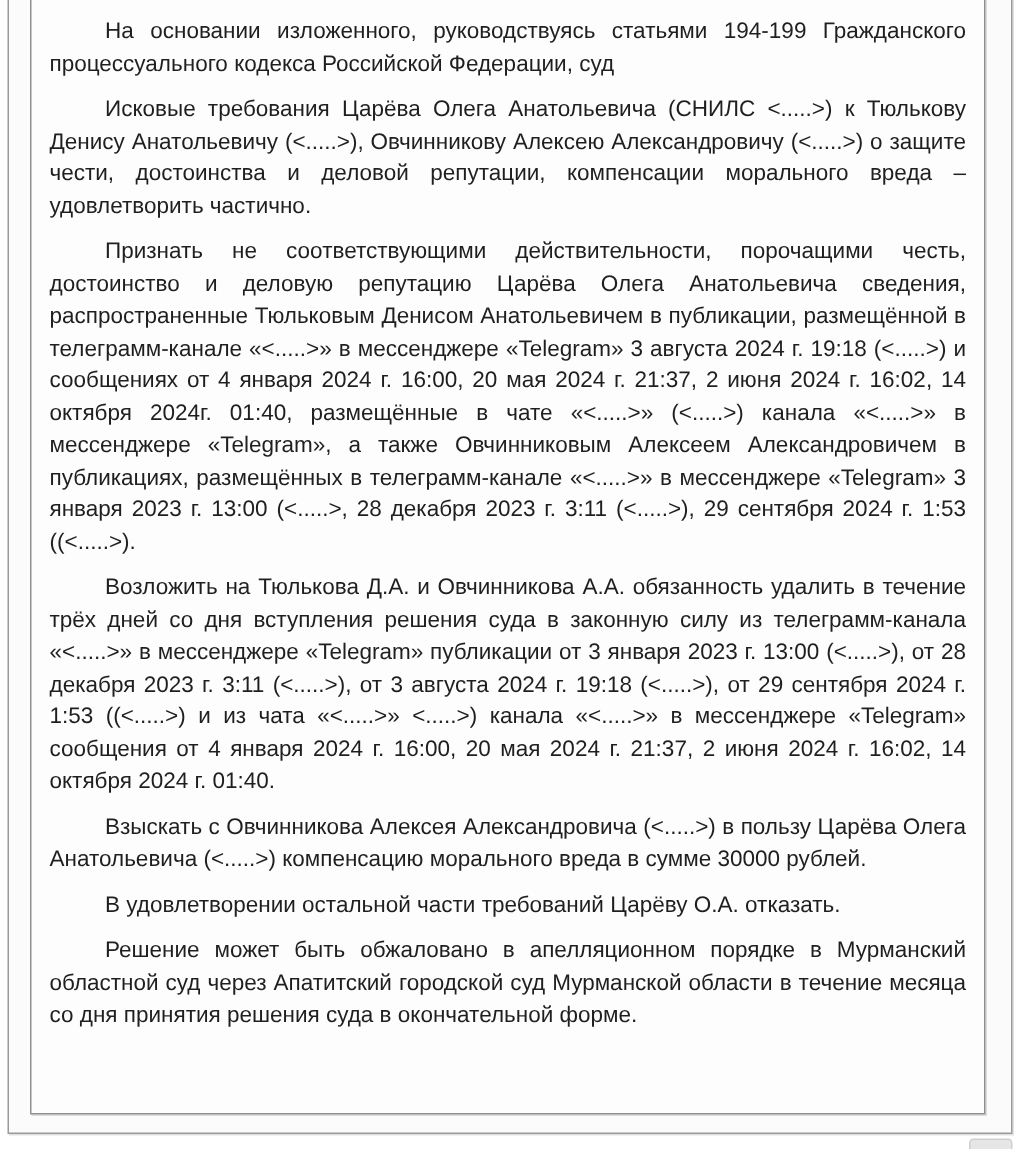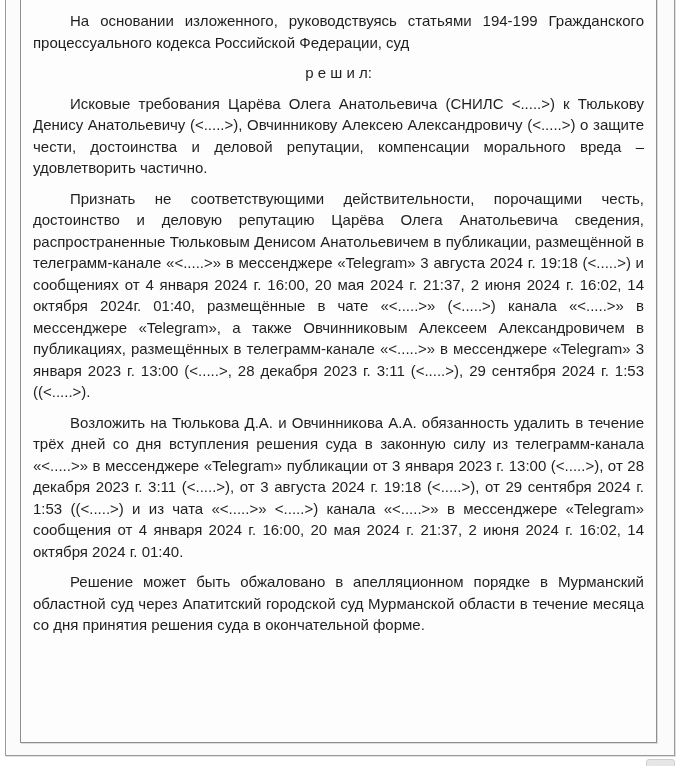--- a/index.html
+++ b/index.html
@@ -61,23 +61,24 @@
     border-radius: 3px;
   }
 </style>
 </head>
 <body>
 
 <div class="outer-frame">
   <div class="inner-frame" style="left:14px; top:0;">
     <div class="doc-content">
       <p class="para">На основании изложенного, руководствуясь статьями 194-199 Гражданского процессуального кодекса Российской Федерации, суд</p>
-      <p class="para-center">р е ш и л:</p>
       <p class="para">Исковые требования Царёва Олега Анатольевича (СНИЛС &lt;.....&gt;) к Тюлькову Денису Анатольевичу (&lt;.....&gt;), Овчинникову Алексею Александровичу (&lt;.....&gt;) о защите чести, достоинства и деловой репутации, компенсации морального вреда – удовлетворить частично.</p>
       <p class="para">Признать не соответствующими действительности, порочащими честь, достоинство и деловую репутацию Царёва Олега Анатольевича сведения, распространенные Тюльковым Денисом Анатольевичем в публикации, размещённой в телеграмм-канале «&lt;.....&gt;» в мессенджере «Telegram» 3 августа 2024 г. 19:18 (&lt;.....&gt;) и сообщениях от 4 января 2024 г. 16:00, 20 мая 2024 г. 21:37, 2 июня 2024 г. 16:02, 14 октября 2024г. 01:40, размещённые в чате «&lt;.....&gt;» (&lt;.....&gt;) канала «&lt;.....&gt;» в мессенджере «Telegram», а также Овчинниковым Алексеем Александровичем в публикациях, размещённых в телеграмм-канале «&lt;.....&gt;» в мессенджере «Telegram» 3 января 2023 г. 13:00 (&lt;.....&gt;, 28 декабря 2023 г. 3:11 (&lt;.....&gt;), 29 сентября 2024 г. 1:53 ((&lt;.....&gt;).</p>
       <p class="para">Возложить на Тюлькова Д.А. и Овчинникова А.А. обязанность удалить в течение трёх дней со дня вступления решения суда в законную силу из телеграмм-канала «&lt;.....&gt;» в мессенджере «Telegram» публикации от 3 января 2023 г. 13:00 (&lt;.....&gt;), от 28 декабря 2023 г. 3:11 (&lt;.....&gt;), от 3 августа 2024 г. 19:18 (&lt;.....&gt;), от 29 сентября 2024 г. 1:53 ((&lt;.....&gt;) и из чата «&lt;.....&gt;» &lt;.....&gt;) канала «&lt;.....&gt;» в мессенджере «Telegram» сообщения от 4 января 2024 г. 16:00, 20 мая 2024 г. 21:37, 2 июня 2024 г. 16:02, 14 октября 2024 г. 01:40.</p>
+      <p class="para">Взыскать с Овчинникова Алексея Александровича (&lt;.....&gt;) в пользу Царёва Олега Анатольевича (&lt;.....&gt;) компенсацию морального вреда в сумме 30000 рублей.</p>
+      <p class="para">В удовлетворении остальной части требований Царёву О.А. отказать.</p>
       <p class="para">Решение может быть обжаловано в апелляционном порядке в Мурманский областной суд через Апатитский городской суд Мурманской области в течение месяца со дня принятия решения суда в окончательной форме.</p>
 
     </div>
   </div>
 </div>
 
 <div class="scrollbar-thumb"></div>
 
 </body></html>

